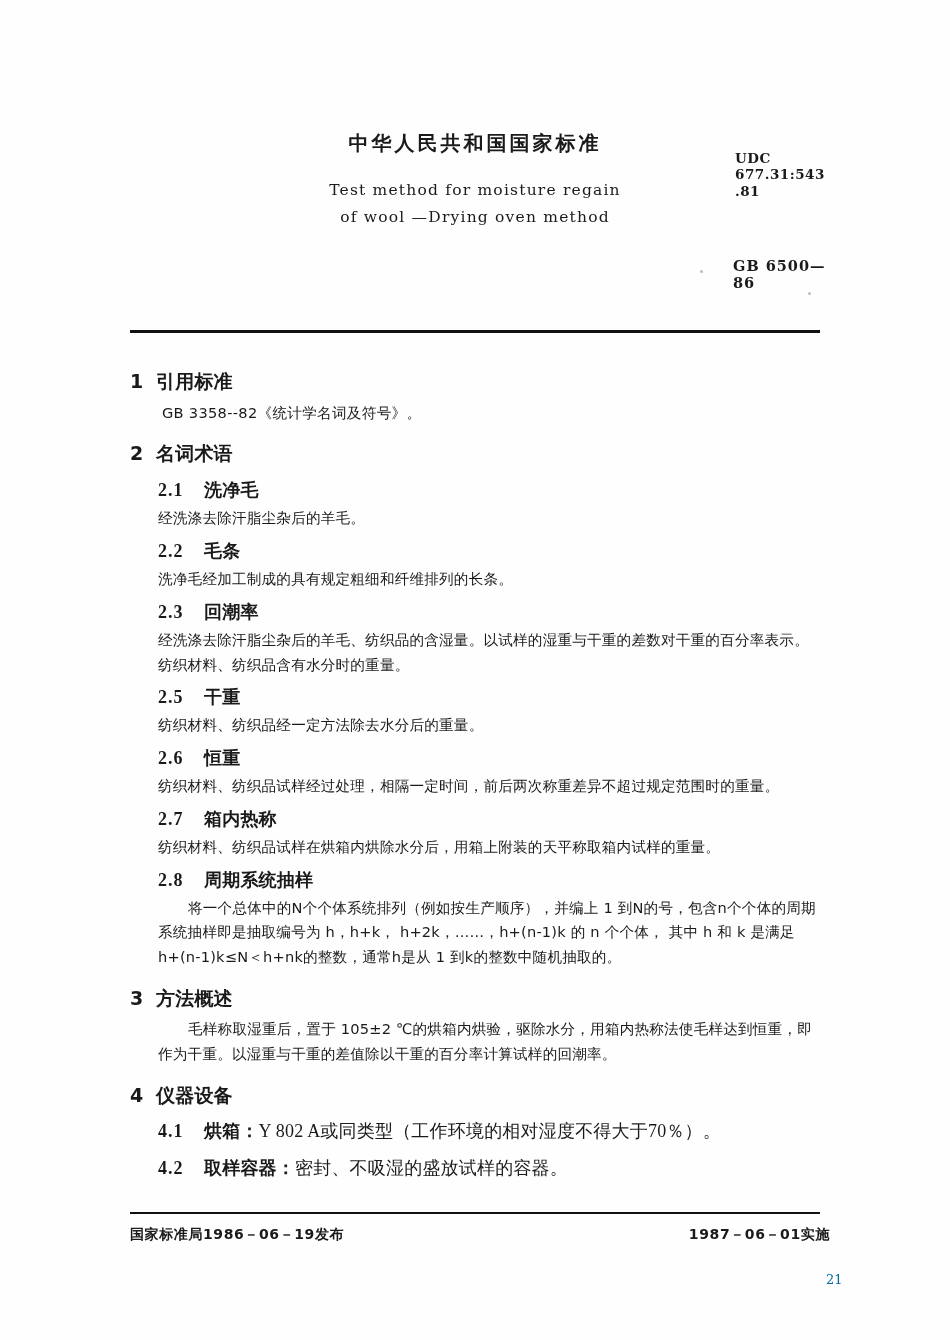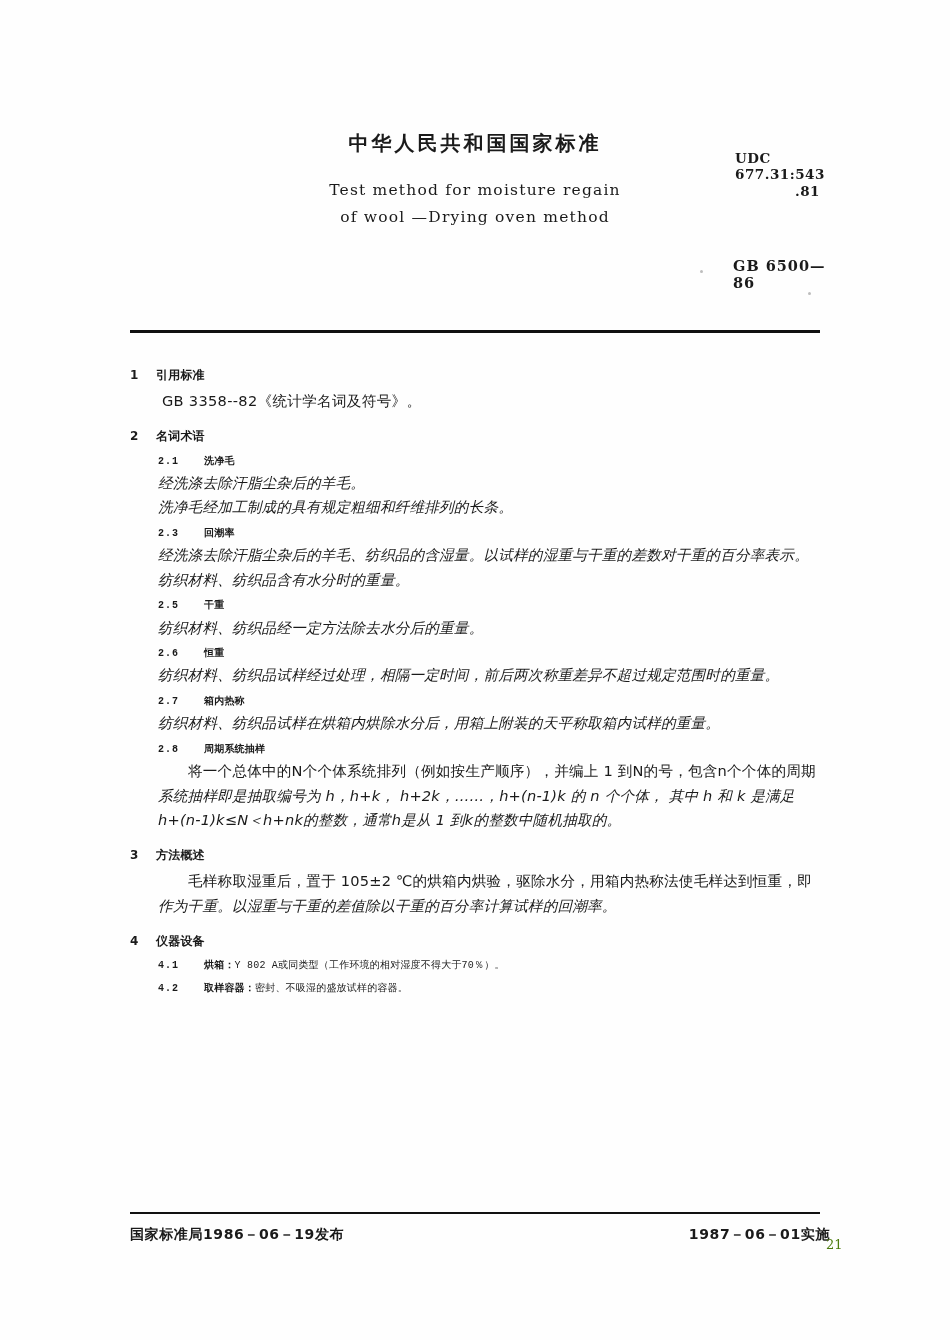--- a/index.html
+++ b/index.html
@@ -60,21 +60,20 @@
     position: absolute;
     left: 735px;
     top: 150px;
     font-family: "DejaVu Serif", "Liberation Serif", serif;
     font-size: 13.5px;
     letter-spacing: 0.5px;
     font-weight: bold;
   }
   .udc .udc2 {
     display: block;
-    text-align: right;
     margin-right: 24px;
     margin-top: 1px;
   }
   .stdno {
     position: absolute;
     left: 733px;
     top: 210px;
     font-family: "DejaVu Serif", "Liberation Serif", serif;
     font-size: 14.5px;
     letter-spacing: 1px;
@@ -102,43 +101,42 @@
     letter-spacing: 0.2px;
   }
   .p {
     margin: 0 0 2px 0;
   }
   .indent1 { text-indent: 32px; }
   .sec {
     margin-top: 14px;
     margin-bottom: 4px;
     font-weight: bold;
-    font-size: 12px;
+    font-size: 19px;
   }
   .sec .num {
     display: inline-block;
     width: 26px;
   }
   .sub {
     margin-top: 7px;
     margin-bottom: 1px;
     padding-left: 28px;
     font-weight: bold;
-    font-size: 10px;
-    font-family: Liberation Mono, monospace;
+    font-size: 18px;
+    font-family: Liberation Serif, serif;
   }
   .sub .num {
     display: inline-block;
     width: 46px;
     letter-spacing: 1px;
   }
   .txt {
     padding-left: 28px;
     margin: 0 0 1px 0;
-    font-style: italic;
   }
   .txt2 {
     padding-left: 28px;
     text-indent: 30px;
     margin: 0 0 1px 0;
   }
   .listline {
     padding-left: 32px;
     margin: 2px 0;
     letter-spacing: 0.3px;
@@ -161,24 +159,24 @@
     font-size: 14px;
     font-weight: bold;
     letter-spacing: 0.6px;
   }
   .footer .right {
     float: right;
   }
   .pageno {
     position: absolute;
     left: 826px;
-    top: 1237px;
+    top: 1272px;
     font-size: 13px;
     font-family: "DejaVu Serif", "Liberation Serif", serif;
-    color: #4d7c0f;
+    color: #0369a1;
   }
   .speck {
     position: absolute;
     background: #bdbdbd;
     border-radius: 50%;
   }
 </style>
 </head>
 <body>
 
@@ -212,20 +210,23 @@
 
       <div class="sec">
         <span class="num">2</span><span>名词术语</span>
       </div>
 
       <div class="sub">
         <span class="num">2.1</span><span>洗净毛</span>
       </div>
       <p class="txt">经洗涤去除汗脂尘杂后的羊毛。</p>
 
+      <div class="sub">
+        <span class="num">2.2</span><span>毛条</span>
+      </div>
       <p class="txt">洗净毛经加工制成的具有规定粗细和纤维排列的长条。</p>
 
       <div class="sub">
         <span class="num">2.3</span><span>回潮率</span>
       </div>
       <p class="txt">经洗涤去除汗脂尘杂后的羊毛、纺织品的含湿量。以试样的湿重与干重的差数对干重的百分率表示。</p>
 
       <p class="txt">纺织材料、纺织品含有水分时的重量。</p>
 
       <div class="sub">

